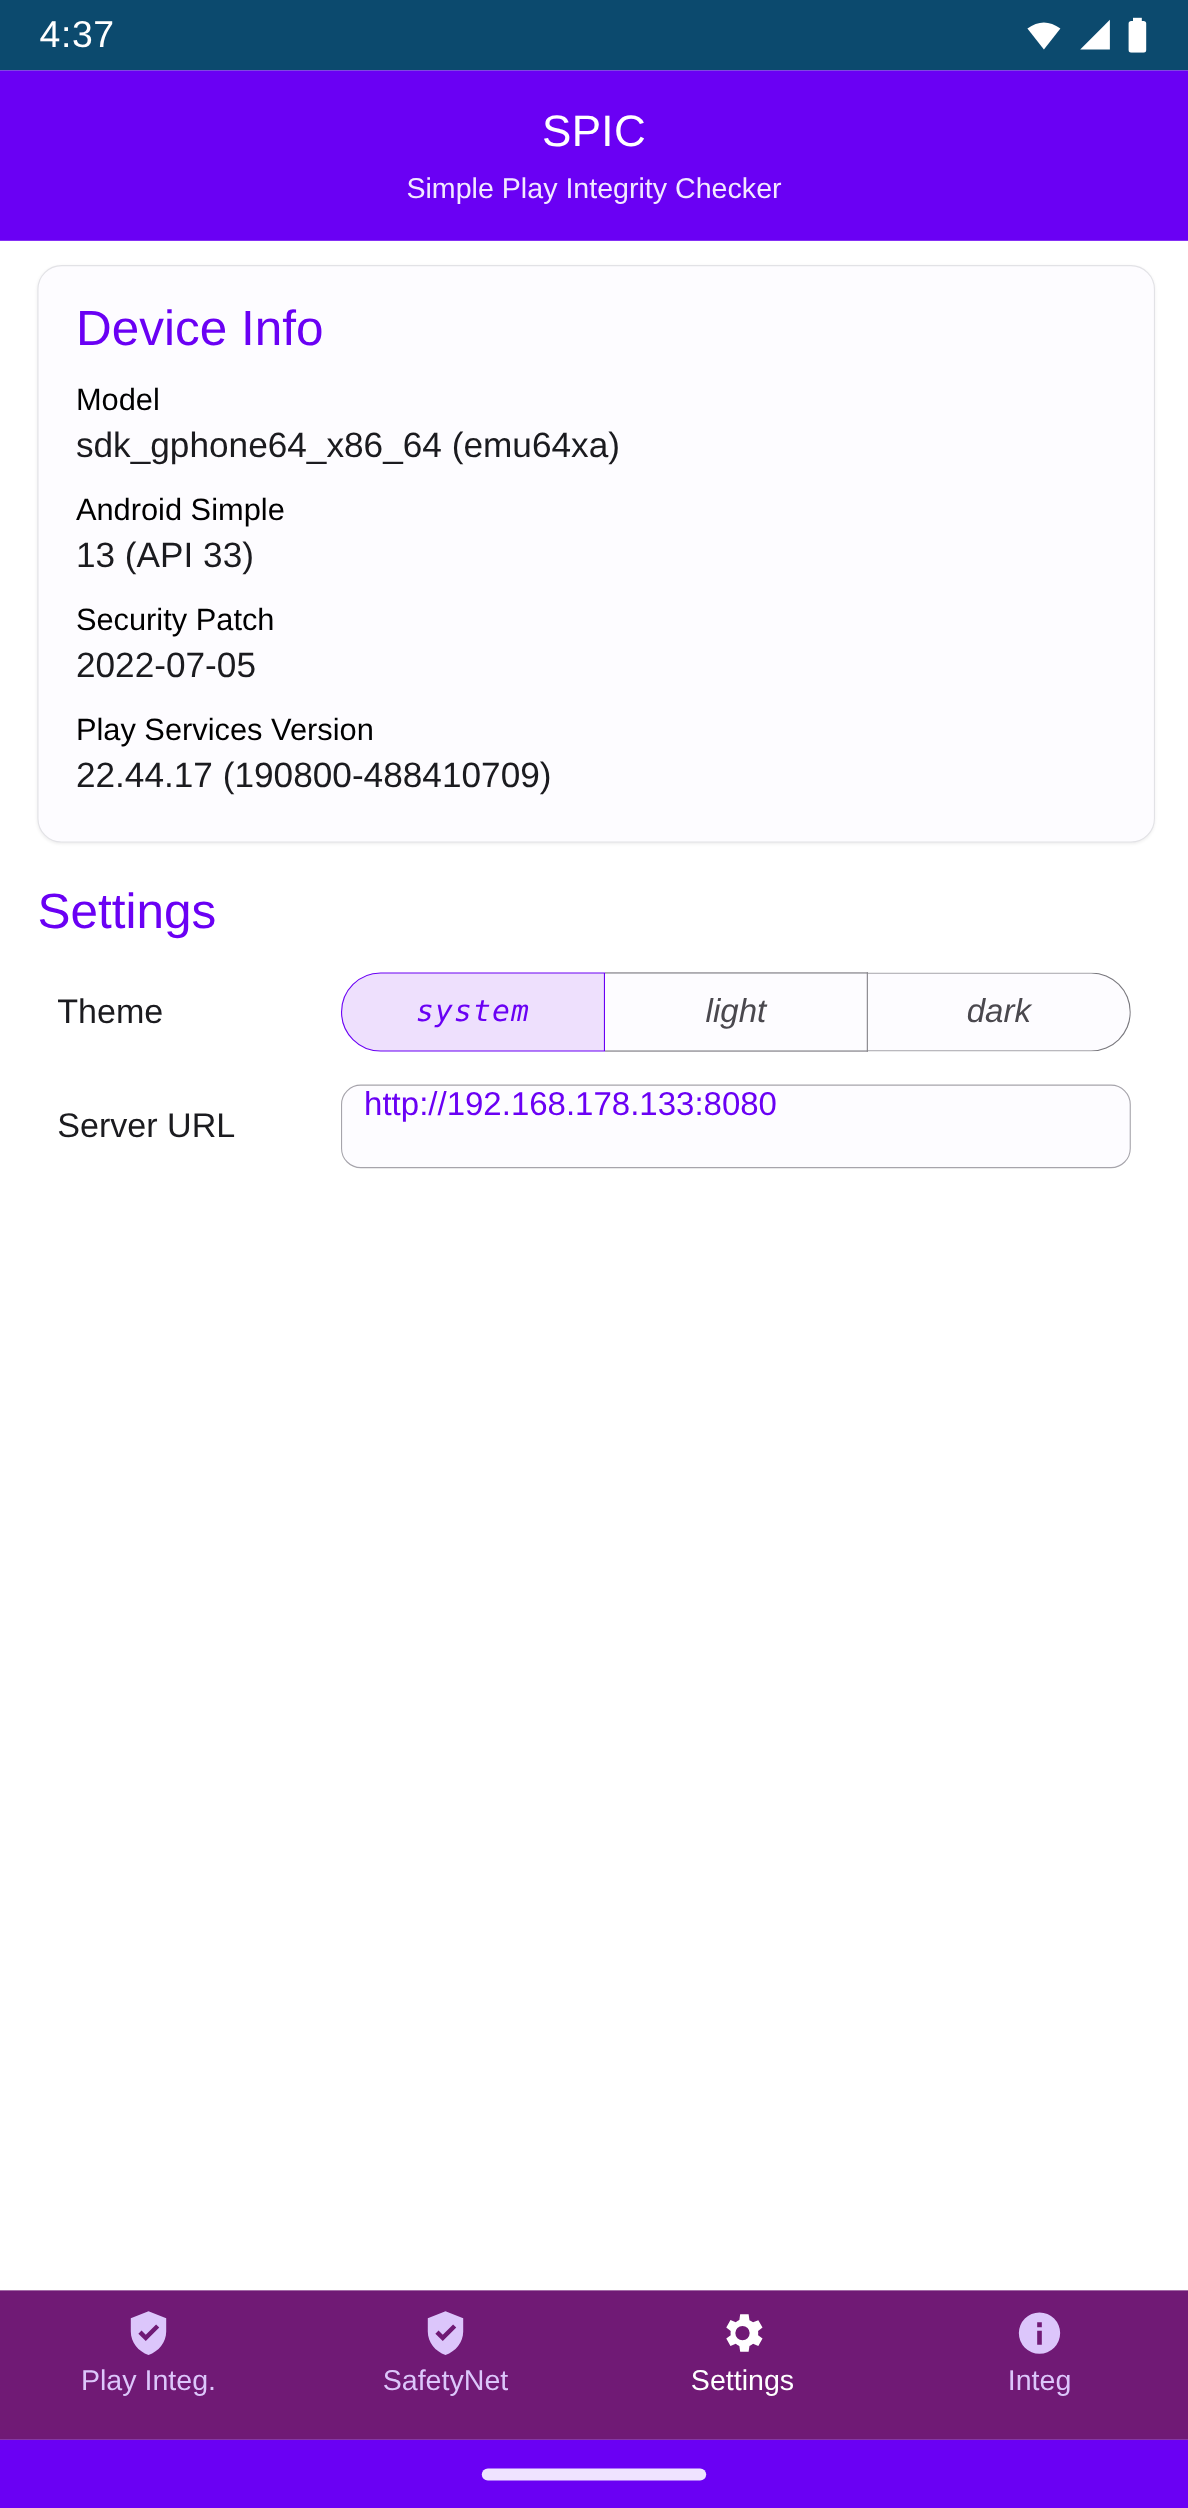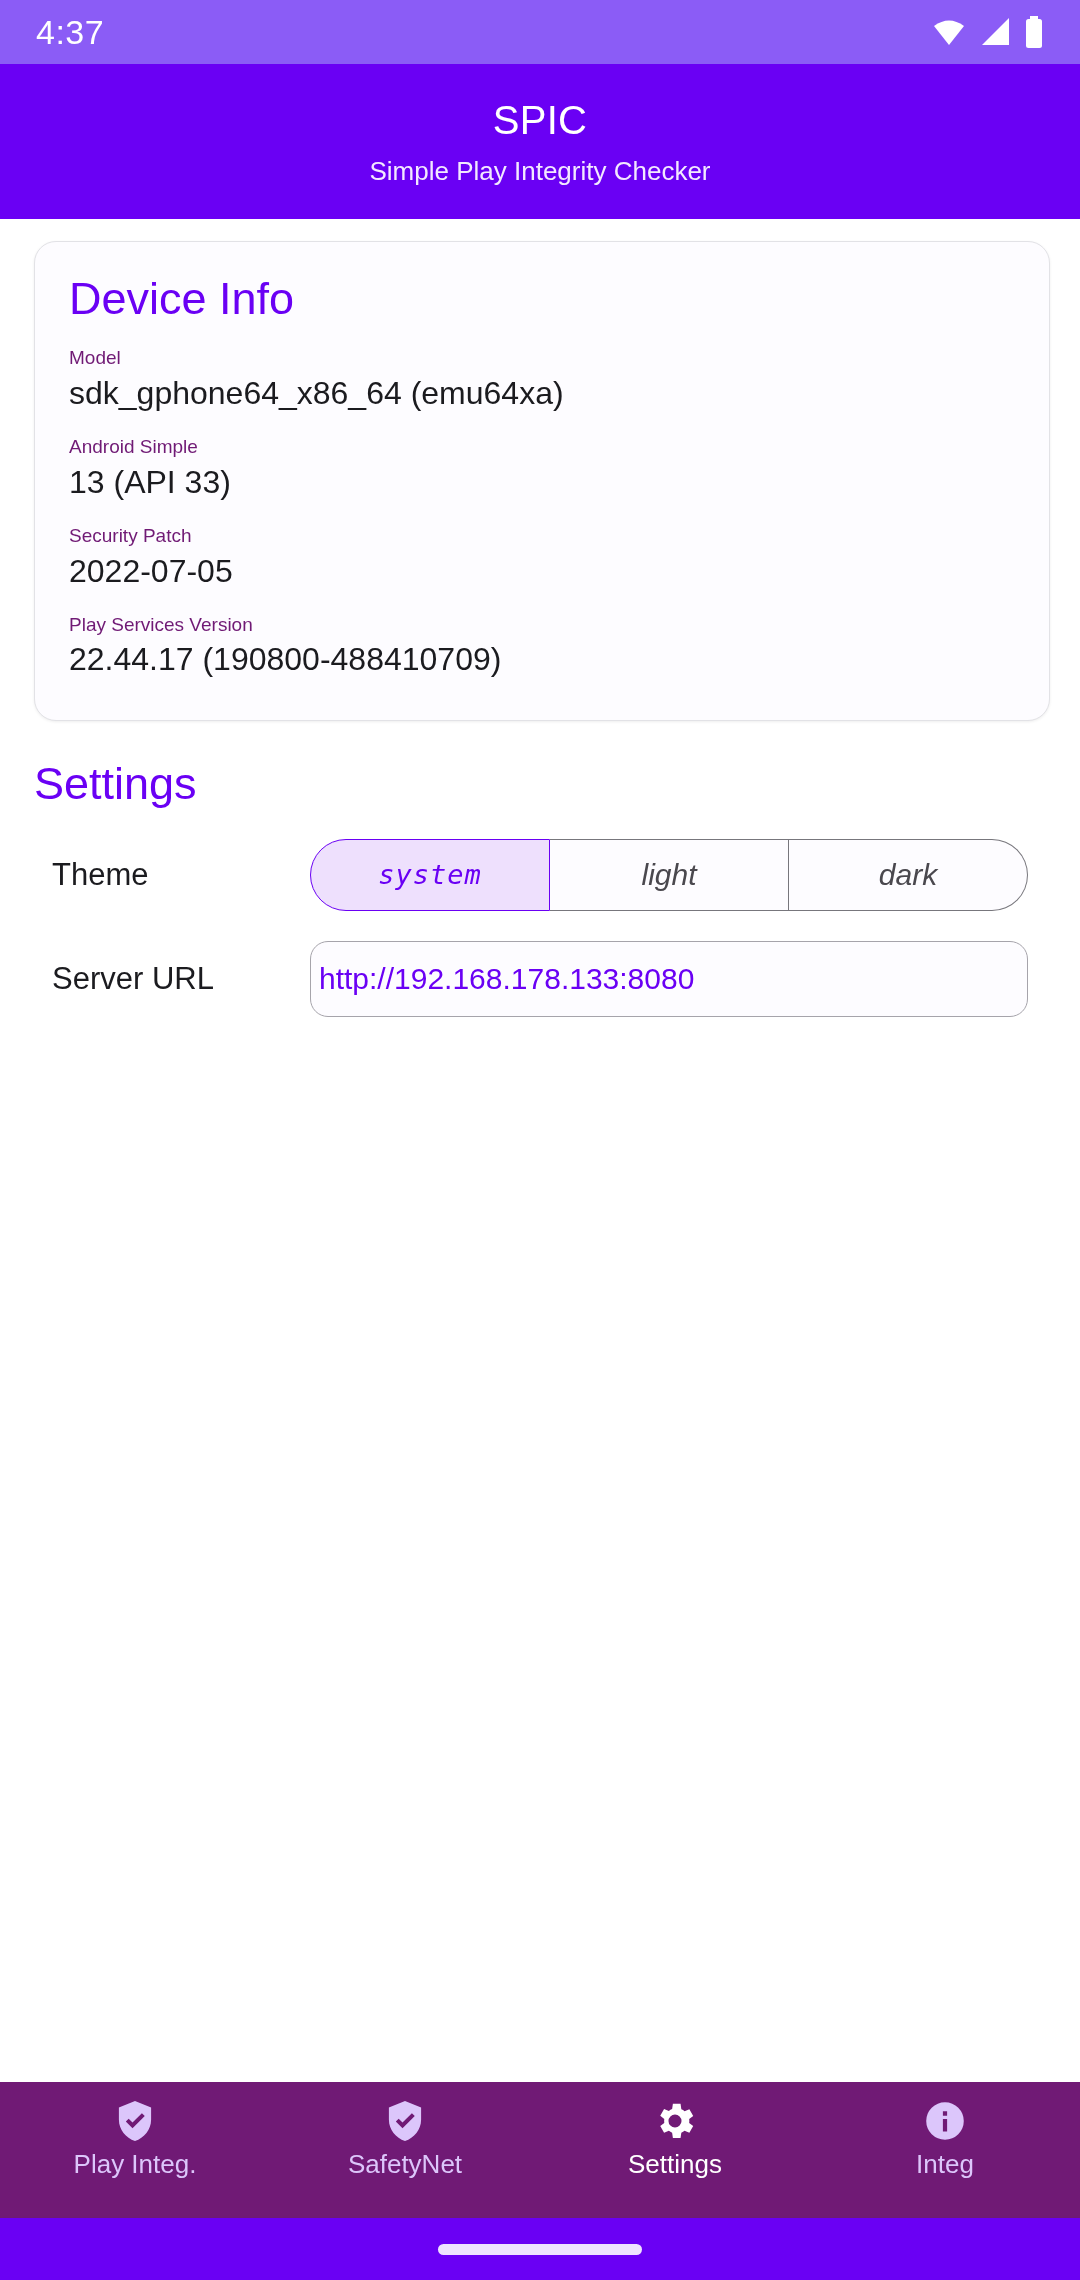--- a/index.html
+++ b/index.html
@@ -12,21 +12,21 @@
   #phone {
     position:relative;
     width:1080px; height:2280px;
     background:#ffffff;
     display:flex; flex-direction:column;
   }
 
   
   .statusbar {
     height:64px; flex:0 0 64px;
-    background:#8b5cf6;
+    background:#0c4a6e;
     display:flex; align-items:center;
     padding:0 36px;
     color:#ffffff;
   }
   .status-clock {
     font-size:34px; letter-spacing:0.5px;
     color:#ffffff; line-height:1;
   }
   .status-right {
     margin-left:auto;
@@ -77,22 +77,22 @@
   .card-title {
     color:#6a00f4;
     font-size:45px;
     font-weight:400;
     line-height:1.12;
     margin-bottom:22px;
   }
   .info-row { margin-bottom:22px; }
   .info-row:last-child { margin-bottom:0; }
   .info-label {
-    color:#701a75;
-    font-size:19px;
+    color:#000000;
+    font-size:28px;
     line-height:1.25;
     margin-bottom:4px;
   }
   .info-value {
     color:#1b1b1f;
     font-size:32px;
     line-height:1.22;
   }
 
   
@@ -159,22 +159,22 @@
   }
   .seg.selected + .seg { border-left-width:0; }
 
   
   .urlfield {
     flex:1 1 auto;
     height:76px;
     border:1.5px solid #a6a4ab;
     border-radius:18px;
     background:#fdfcff;
-    display:flex; align-items:center;
-    padding:0 8px;
+    display:flex; 
+    padding:0 20px;
   }
   .urlfield-text {
     color:#6a00f4;
     font-size:30px;
     line-height:1.2;
   }
 
   
   .bottomnav {
     flex:0 0 136px;

